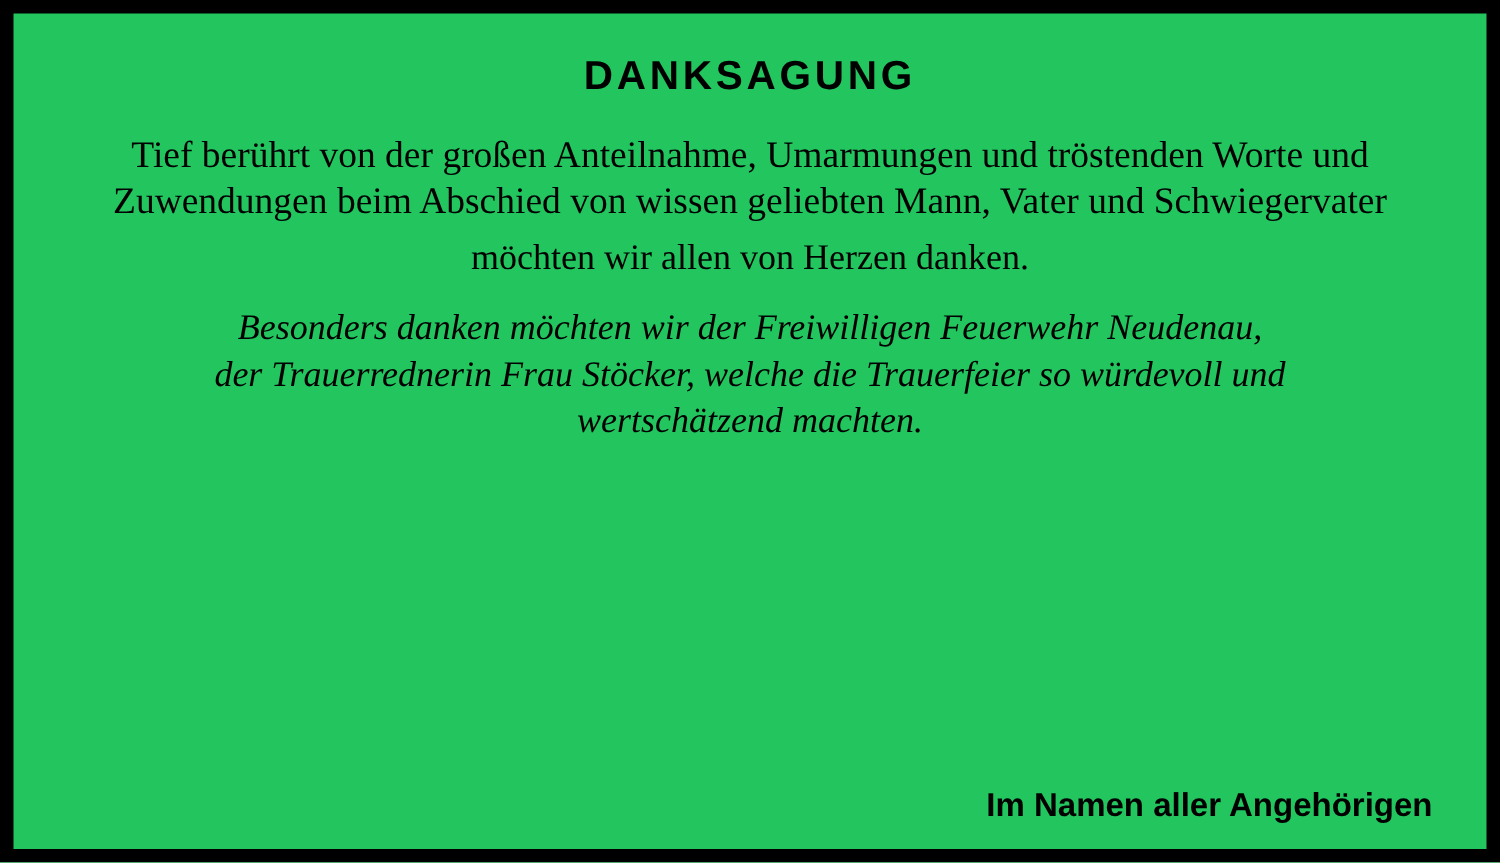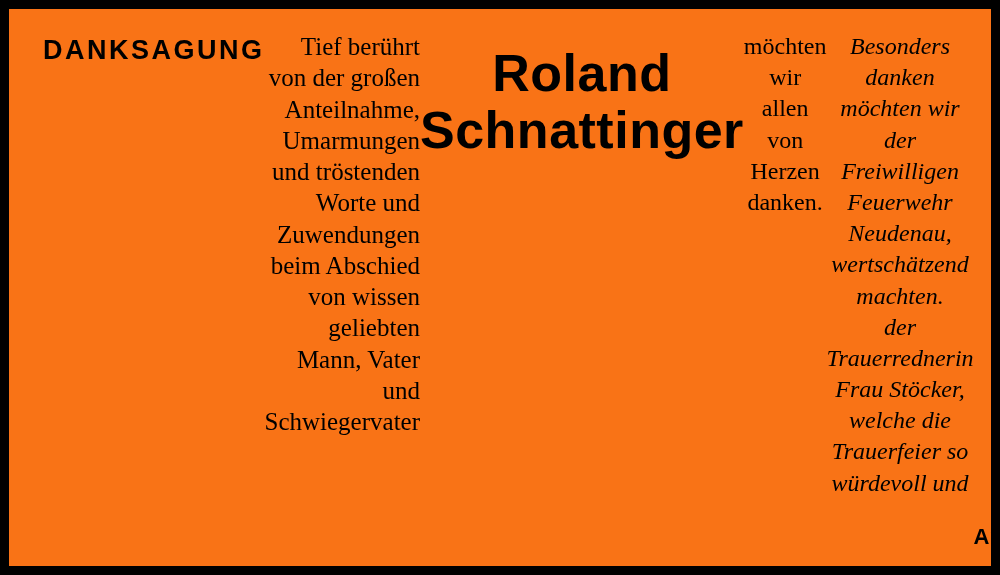--- a/index.html
+++ b/index.html
@@ -11,37 +11,38 @@
     width: 1000px;
     height: 575px;
     font-family: "Liberation Serif", serif;
     color: #000000;
     overflow: hidden;
   }
   .notice {
     box-sizing: border-box;
     width: 1000px;
     height: 575px;
-    background: #f97316;
+    background: #22c55e;
     border: 9px solid #000000;
     padding: 22px 34px 14px 34px;
     display: flex;
+    flex-direction: column;
   }
   .heading {
     text-align: center;
     font-family: "Liberation Sans", sans-serif;
     font-weight: bold;
     font-size: 27px;
     letter-spacing: 2.5px;
     margin: 4px 0 22px 0;
   }
   .intro {
     font-size: 25px;
     line-height: 1.25;
-    text-align: right;
+    text-align: center;
     margin-bottom: 6px;
   }
   .intro .line {
     display: block;
   }
   .name {
     text-align: center;
     font-family: "Liberation Sans", sans-serif;
     font-weight: bold;
     font-size: 52px;
@@ -80,32 +81,31 @@
 
 <div class="notice">
 
   <div class="heading">DANKSAGUNG</div>
 
   <div class="intro">
     <span class="line">Tief berührt von der großen Anteilnahme, Umarmungen und tröstenden Worte und</span>
     <span class="line">Zuwendungen beim Abschied von wissen geliebten Mann, Vater und Schwiegervater</span>
   </div>
 
-  <div class="name">Roland Schnattinger</div>
 
   <div class="para">
     <span class="line">möchten wir allen von Herzen danken.</span>
   </div>
 
 
 
   <div class="para tight">
     <span class="line">Besonders danken möchten wir der Freiwilligen Feuerwehr Neudenau,</span>
+    <span class="line">der Trauerrednerin Frau Stöcker, welche die Trauerfeier so würdevoll und</span>
     <span class="line">wertschätzend machten.</span>
-    <span class="line">der Trauerrednerin Frau Stöcker, welche die Trauerfeier so würdevoll und</span>
   </div>
 
   <div class="closing">
     <span class="line">Im Namen aller Angehörigen</span>
 
   </div>
 
 </div>
 
 </body></html>

